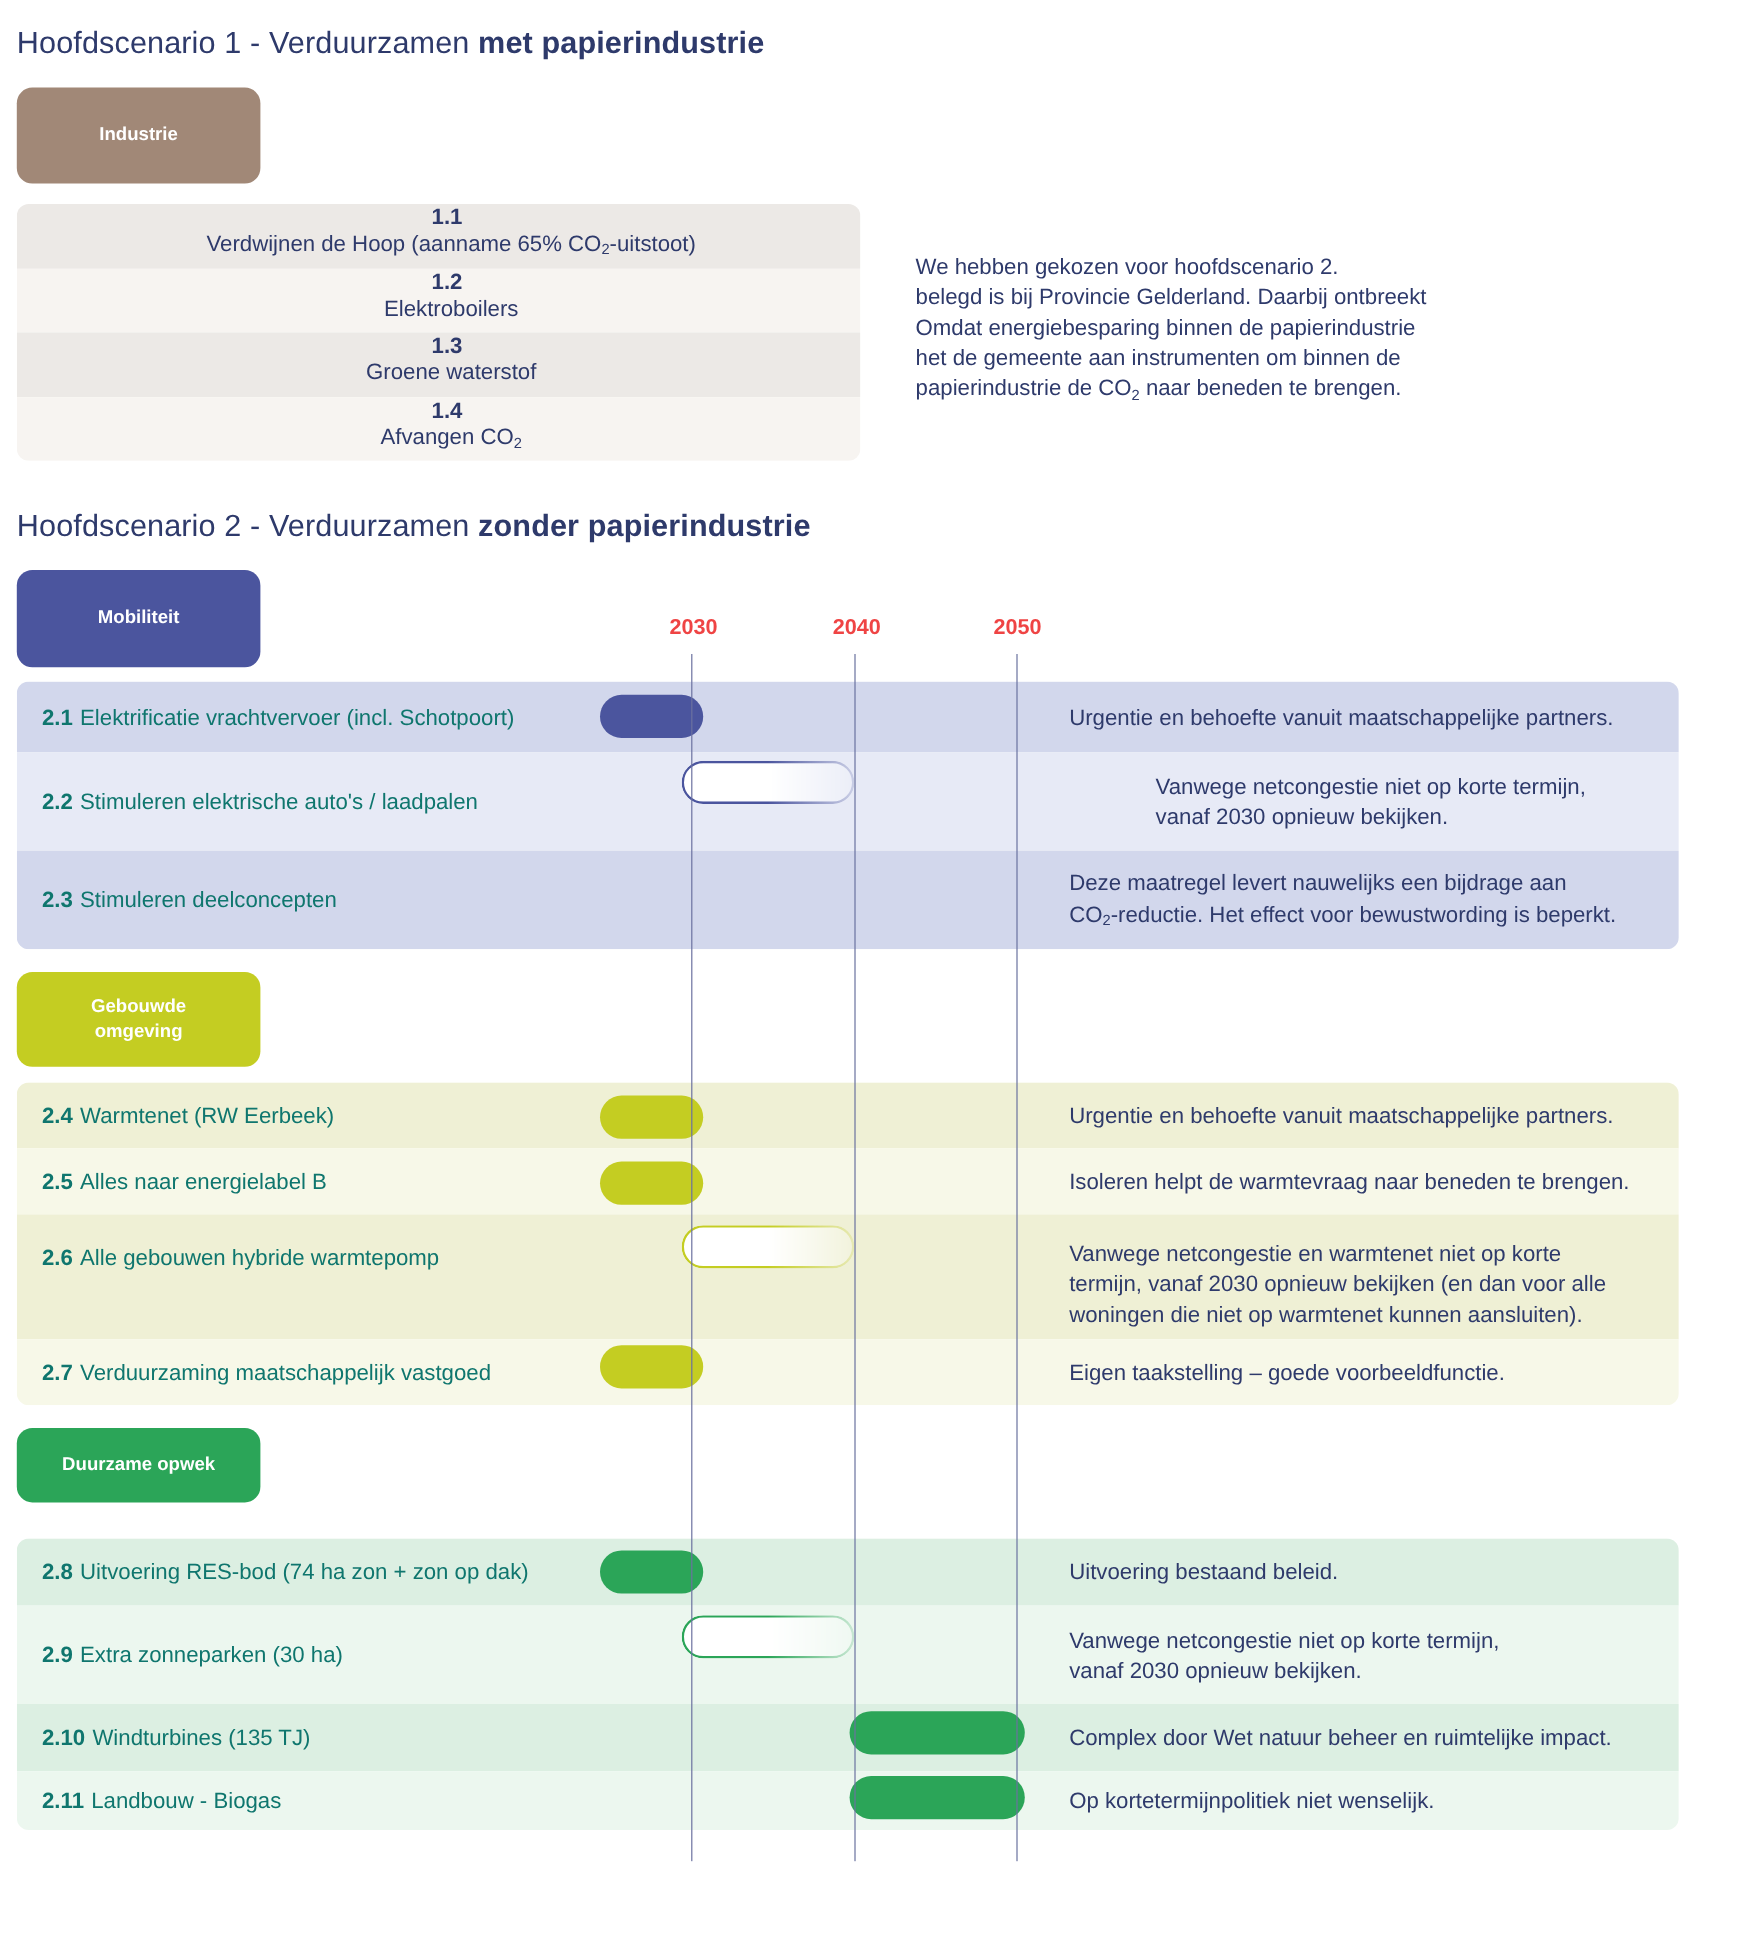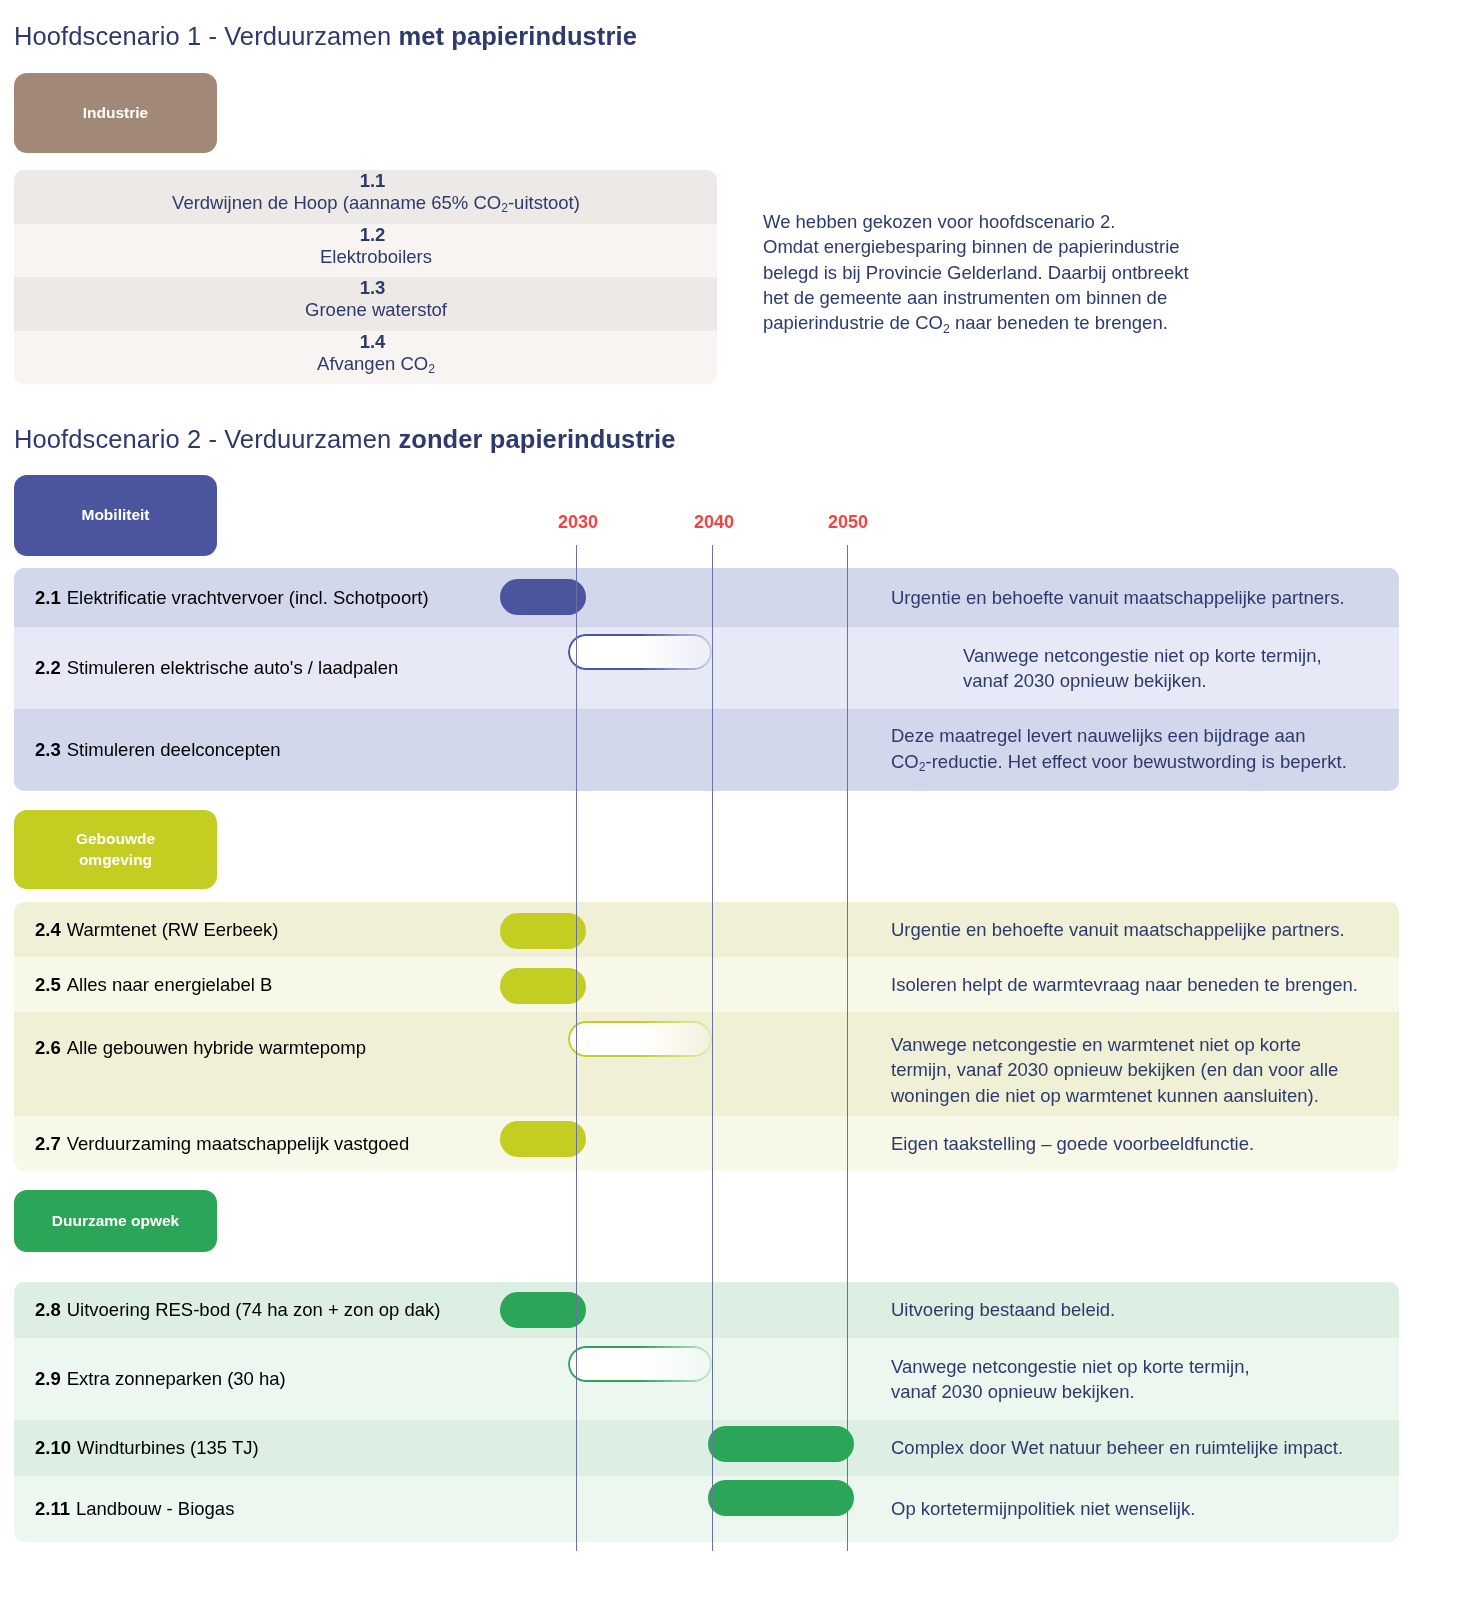--- a/index.html
+++ b/index.html
@@ -102,21 +102,21 @@
   }
   .m-row {
     position: relative;
     display: flex;
     align-items: center;
   }
   .m-label {
     width: 489px;
     padding-left: 21px;
     font-size: 18.5px;
-    color: #000000;
+    color: #0f766e;
     flex: none;
   }
   .m-label .num { font-weight: 700; margin-right: 6px; }
   .m-gantt { width: 361px; flex: none; }
   .m-note {
     flex: 1;
     padding-left: 27px;
     padding-right: 14px;
     font-size: 18.5px;
     line-height: 25.3px;
@@ -168,22 +168,22 @@
     <span><span>Groene waterstof</span></span>
   </div>
   <div class="s1-row">
     <span class="num">1.4</span>
     <span><span>Afvangen CO</span><sub>2</sub></span>
   </div>
 </div>
 
 <div class="intro">
   <div>We hebben gekozen voor hoofdscenario 2.</div>
+  <div>belegd is bij Provincie Gelderland. Daarbij ontbreekt</div>
   <div>Omdat energiebesparing binnen de papierindustrie</div>
-  <div>belegd is bij Provincie Gelderland. Daarbij ontbreekt</div>
   <div>het de gemeente aan instrumenten om binnen de</div>
   <div><span>papierindustrie de CO</span><sub>2</sub><span> naar beneden te brengen.</span></div>
 </div>
 
 <div class="sec-title" style="left:14px; top:425px;">
   <span>Hoofdscenario 2 - Verduurzamen </span><b>zonder papierindustrie</b>
 </div>
 
 <div class="tl-label" style="left:578px; top:512px;">2030</div>
 <div class="tl-label" style="left:714px; top:512px;">2040</div>
@@ -314,21 +314,21 @@
   </div>
   <div class="m-row band-a" style="height:56px;">
     <div class="m-label">
       <span class="num">2.10</span><span>Windturbines (135 TJ)</span>
     </div>
     <div class="m-gantt"></div>
     <div class="m-note">
       <div>Complex door Wet natuur beheer en ruimtelijke impact.</div>
     </div>
   </div>
-  <div class="m-row band-b" style="height:66px;">
+  <div class="m-row band-b" style="height:49px;">
     <div class="m-label">
       <span class="num">2.11</span><span>Landbouw - Biogas</span>
     </div>
     <div class="m-gantt"></div>
     <div class="m-note">
       <div>Op kortetermijnpolitiek niet wenselijk.</div>
     </div>
   </div>
 </div>
 

